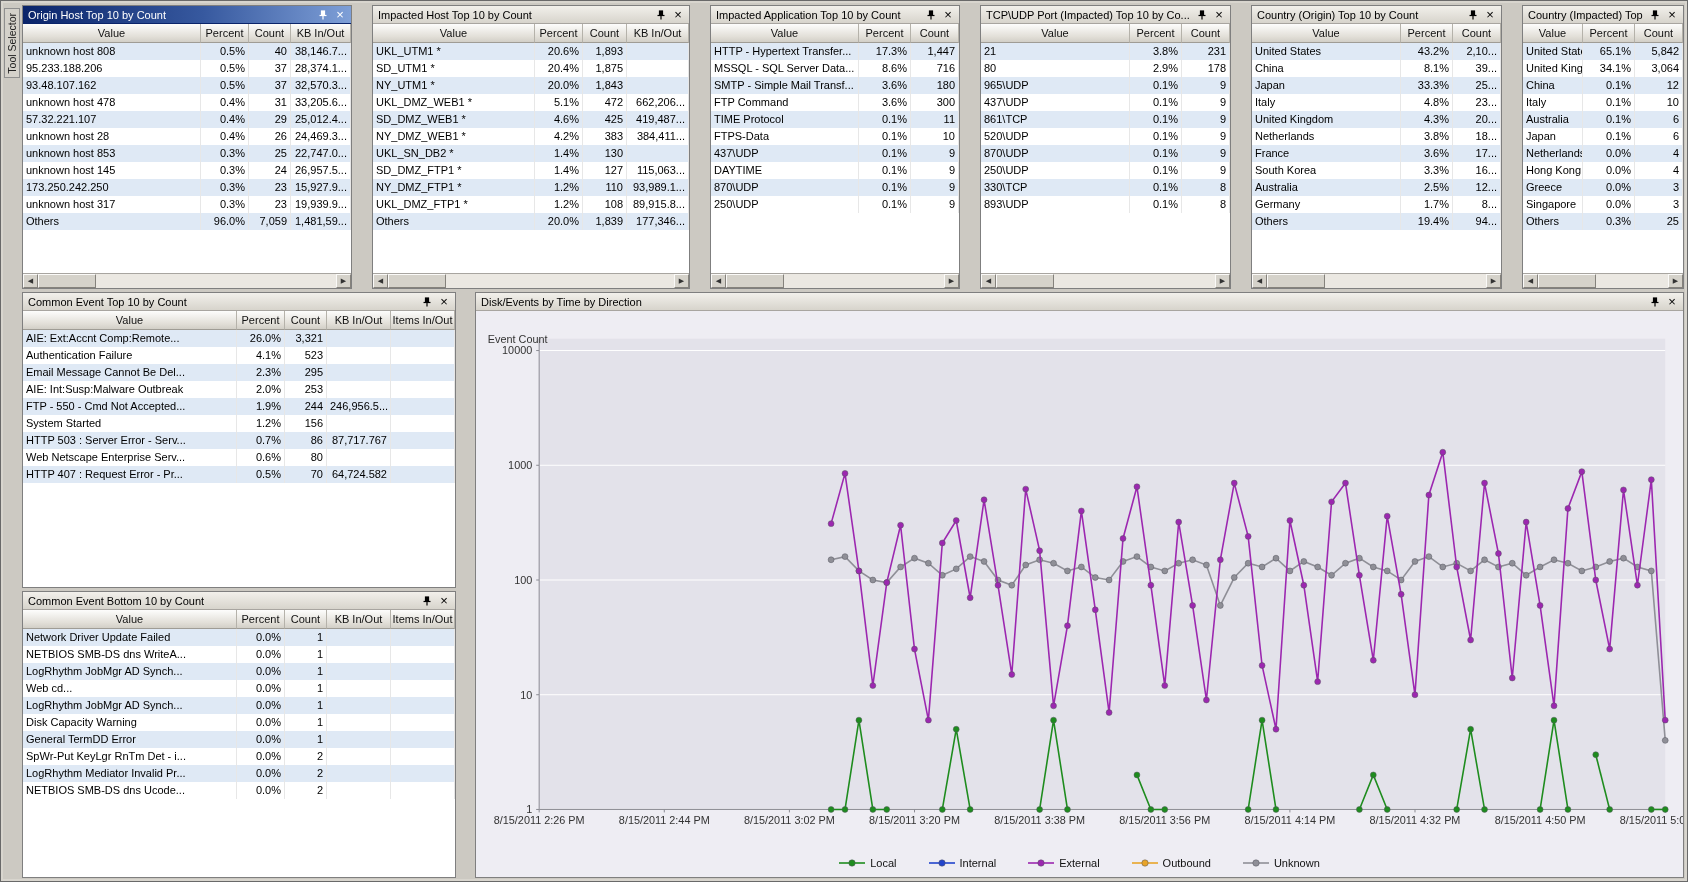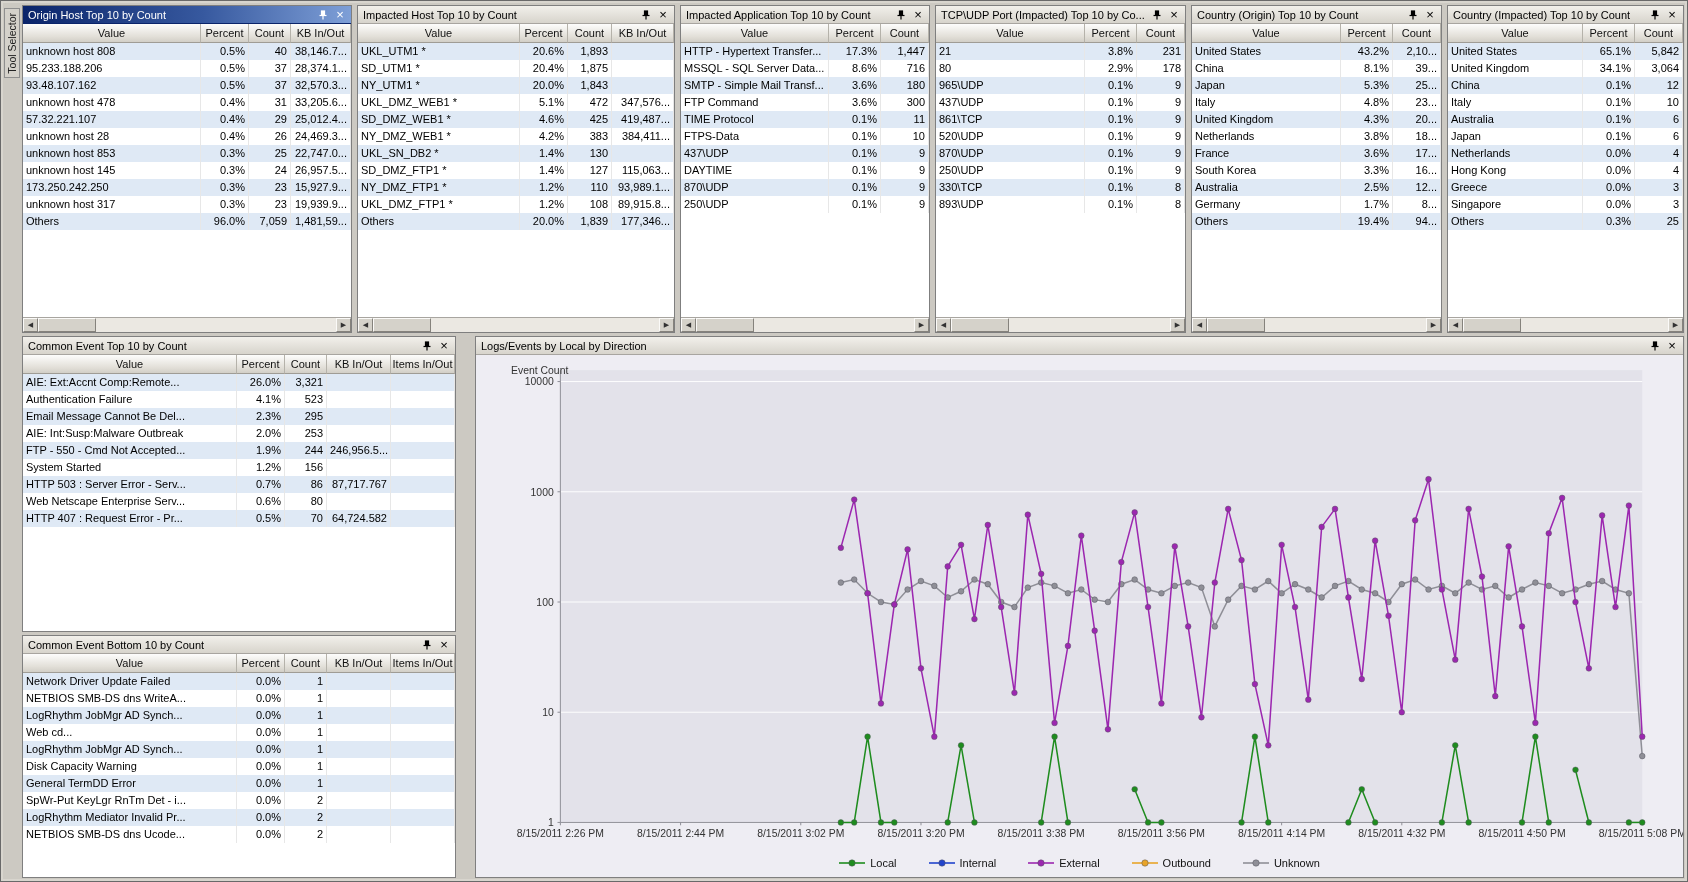--- a/index.html
+++ b/index.html
@@ -3,21 +3,21 @@
 <meta charset="utf-8">
 <style>
   *{margin:0;padding:0;box-sizing:border-box}
   html,body{width:1688px;height:882px;overflow:hidden}
   body{font-family:"Liberation Sans",sans-serif;background:#b8b4ac}
   .app{width:1688px;height:882px;background:#ccc9c2;border:1px solid #696969;box-shadow:inset 0 0 0 2px #d8d5ce;display:flex;padding:4px 3px 3px 3px;gap:2px}
   .tool-strip{width:16px;flex:0 0 auto;padding-top:3px}
   .tool-tab{width:16px;height:70px;background:#d4d1ca;border:1px solid #8f8f8f;display:flex;align-items:center;justify-content:center}
   .tool-tab span{writing-mode:vertical-rl;transform:rotate(180deg);font-size:10.5px;color:#222;white-space:nowrap}
   .content{flex:1;display:flex;flex-direction:column;gap:3px;min-width:0}
-  .top-row{height:328px;flex:0 0 auto;display:flex;gap:5px}
+  .top-row{height:284px;flex:0 0 auto;display:flex;gap:20px}
   .bottom-row{flex:1;display:flex;gap:19px;min-height:0}
   .left-col{width:434px;flex:0 0 auto;display:flex;flex-direction:column;gap:3px}
   .panel{background:#fff;border:1px solid #7f7f7f;display:flex;flex-direction:column;min-width:0;overflow:hidden}
   .titlebar{height:18px;flex:0 0 auto;display:flex;align-items:center;gap:3px;padding:0 4px 0 5px;font-size:11px;background:linear-gradient(#f2f0eb,#d7d4cc);border-bottom:1px solid #a8a5a0;color:#000}
   .titlebar.active{background:linear-gradient(90deg,#0a246a,#37599f 55%,#7e9fd7);color:#fff;border-bottom-color:#0a246a}
   .tb-title{flex:1;white-space:nowrap;overflow:hidden}
   .tb-btn{width:14px;height:14px;display:flex;align-items:center;justify-content:center;color:inherit}
   .tb-close{font-size:13px;line-height:12px}
   .thead{display:flex;height:19px;flex:0 0 auto}
   .th{background:linear-gradient(#fdfdfc,#e2dfd8 70%,#d2cfc7);border-right:1px solid #b5b2aa;border-bottom:1px solid #9f9c95;font-size:11px;display:flex;align-items:center;justify-content:center;color:#111;overflow:hidden;white-space:nowrap;flex:0 0 auto}
@@ -192,21 +192,21 @@
               <div class="trow">
                 <div class="td grow">NY_UTM1 *</div>
                 <div class="td num" style="width: 48px;">20.0%</div>
                 <div class="td num" style="width: 44px;">1,843</div>
                 <div class="td num" style="width: 62px;"></div>
               </div>
               <div class="trow">
                 <div class="td grow">UKL_DMZ_WEB1 *</div>
                 <div class="td num" style="width: 48px;">5.1%</div>
                 <div class="td num" style="width: 44px;">472</div>
-                <div class="td num" style="width: 62px;">347,576...</div>
+                <div class="td num" style="width: 62px;">662,206...</div>
               </div>
               <div class="trow">
                 <div class="td grow">SD_DMZ_WEB1 *</div>
                 <div class="td num" style="width: 48px;">4.6%</div>
                 <div class="td num" style="width: 44px;">425</div>
                 <div class="td num" style="width: 62px;">419,487...</div>
               </div>
               <div class="trow">
                 <div class="td grow">NY_DMZ_WEB1 *</div>
                 <div class="td num" style="width: 48px;">4.2%</div>
@@ -444,21 +444,21 @@
                 <div class="td num" style="width: 52px;">43.2%</div>
                 <div class="td num" style="width: 48px;">2,10...</div>
               </div>
               <div class="trow">
                 <div class="td grow">China</div>
                 <div class="td num" style="width: 52px;">8.1%</div>
                 <div class="td num" style="width: 48px;">39...</div>
               </div>
               <div class="trow">
                 <div class="td grow">Japan</div>
-                <div class="td num" style="width: 52px;">5.3%</div>
+                <div class="td num" style="width: 52px;">33.3%</div>
                 <div class="td num" style="width: 48px;">25...</div>
               </div>
               <div class="trow">
                 <div class="td grow">Italy</div>
                 <div class="td num" style="width: 52px;">4.8%</div>
                 <div class="td num" style="width: 48px;">23...</div>
               </div>
               <div class="trow">
                 <div class="td grow">United Kingdom</div>
                 <div class="td num" style="width: 52px;">4.3%</div>
@@ -784,21 +784,21 @@
                 </div>
               </div>
             </div>
           <div class="filler"></div>
         </div>
 
       </div>
 
       <div class="panel" style="flex:1 1 auto">
         <div class="titlebar">
-          <span class="tb-title">Logs/Events by Local by Direction</span>
+          <span class="tb-title">Disk/Events by Time by Direction</span>
           <span class="tb-btn">
               <svg width="10" height="10" viewBox="0 0 10 10">
                 <g stroke="currentColor" stroke-width="1.2" fill="currentColor">
                   <rect x="3.5" y="1" width="3" height="4"></rect>
                   <line x1="1.5" y1="5.5" x2="8.5" y2="5.5" fill="none"></line>
                   <line x1="5" y1="5.5" x2="5" y2="9.5" fill="none"></line>
                 </g>
               </svg>
             </span>
           <span class="tb-btn tb-close">×</span>

